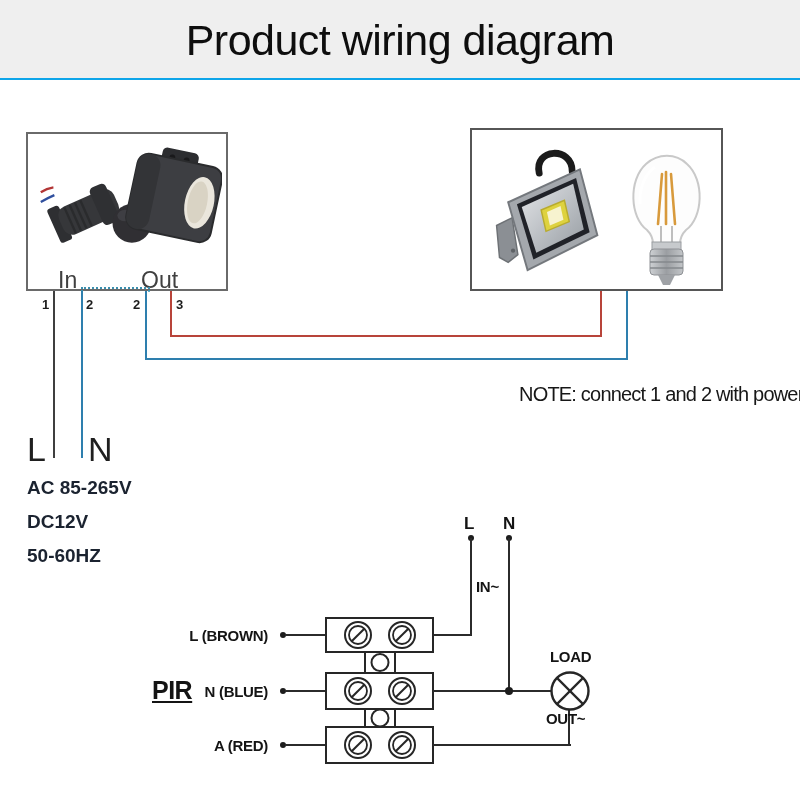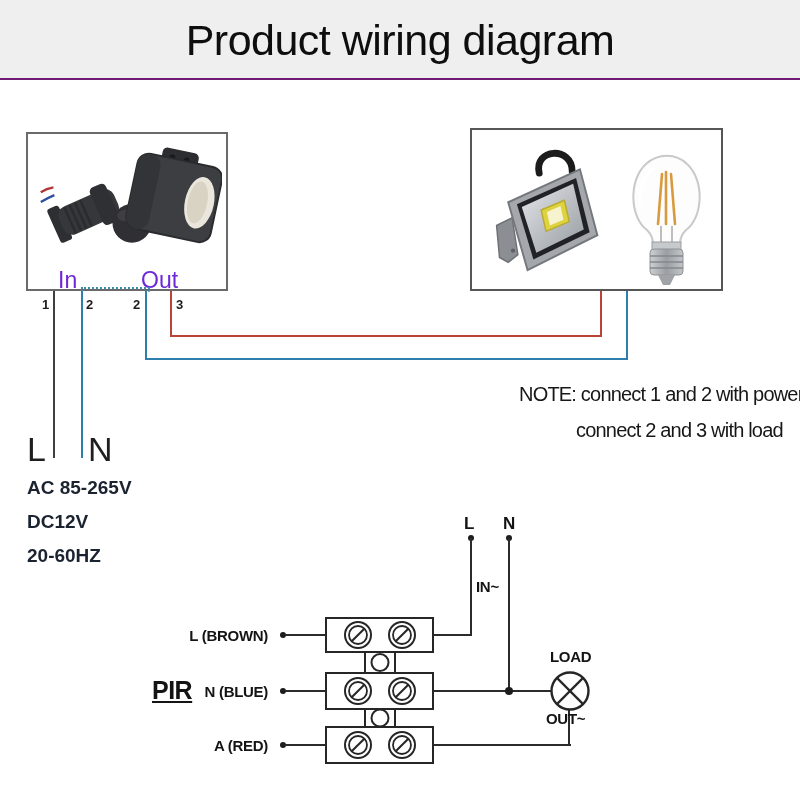--- a/index.html
+++ b/index.html
@@ -1,33 +1,33 @@
 <!DOCTYPE html>
 <html><head>
 <meta charset="utf-8">
 <style>
   html,body{margin:0;padding:0;background:#fff;}
   #page{position:relative;width:800px;height:800px;background:#ffffff;overflow:hidden;
         font-family:"Liberation Sans",sans-serif;color:#161616;}
   .abs{position:absolute;}
   
-  .titlebar{left:0;top:0;width:800px;height:78px;background:#efefef;border-bottom:2px solid #701a75;text-align:center;}
+  .titlebar{left:0;top:0;width:800px;height:78px;background:#efefef;border-bottom:2px solid #0ea5e9;text-align:center;}
   .title{font-size:43px;line-height:80px;color:#0e0e0e;letter-spacing:-0.5px;}
   
   .pbox{background:#fff;border:2px solid #6a6a6a;box-sizing:border-box;}
   .pbox.dark{border-color:#565656;}
   
   .hline,.vline{position:absolute;}
   .blk{background:#2b2b2b;}
   .wire-black{background:#3f3f3f;}
   .wire-blue{background:#2e7fae;}
   .wire-red{background:#b8443a;}
   .dot{position:absolute;background:#1d1d1d;border-radius:50%;}
   
-  .inout{font-size:23px;color:#6d28d9;}
+  .inout{font-size:23px;color:#404040;}
   .tnum{font-size:13px;font-weight:bold;color:#1c1c1c;}
   .note-line{font-size:20px;letter-spacing:-0.8px;color:#171717;white-space:nowrap;}
   .bigLN{font-size:34px;font-weight:400;color:#1f1f1f;}
   .spec{font-size:19px;font-weight:bold;color:#1b2330;letter-spacing:0;}
   .wlabel{font-size:15px;font-weight:bold;color:#141414;letter-spacing:-0.3px;white-space:nowrap;}
   .row-label{width:120px;text-align:right;}
   .smallLN{font-size:17px;font-weight:bold;color:#141414;}
   .pir{font-size:25px;font-weight:bold;letter-spacing:-0.5px;color:#141414;text-decoration:underline;}
   .dotted-h{border-top:2px dotted #3a8fae;}
   .dotted-v{border-left:2px dotted #3a8fae;}
@@ -122,27 +122,26 @@
   <div class="vline wire-black" style="left:53px;top:291px;width:2px;height:167px;"></div>
   <div class="vline wire-blue" style="left:81px;top:291px;width:2px;height:167px;"></div>
   <div class="vline wire-blue" style="left:145px;top:291px;width:2px;height:69px;"></div>
   <div class="hline wire-blue" style="left:145px;top:358px;width:483px;height:2px;"></div>
   <div class="vline wire-blue" style="left:626px;top:291px;width:2px;height:69px;"></div>
   <div class="vline wire-red" style="left:170px;top:291px;width:2px;height:46px;"></div>
   <div class="hline wire-red" style="left:170px;top:335px;width:432px;height:2px;"></div>
   <div class="vline wire-red" style="left:600px;top:291px;width:2px;height:46px;"></div>
 
   <span class="abs note-line" style="left:519px;top:383px;">NOTE: connect 1 and 2 with power</span>
-  <span class="abs note-line" style="left:576px;top:419px;">connect 2 and 3 with load</span>
 
   <span class="abs bigLN" style="left:27px;top:430px;">L</span>
   <span class="abs bigLN" style="left:88px;top:430px;">N</span>
   <span class="abs spec" style="left:27px;top:477px;text-align:right;">AC 85-265V</span>
   <span class="abs spec" style="left:27px;top:511px;">DC12V</span>
-  <span class="abs spec" style="left:27px;top:545px;">20-60HZ</span>
+  <span class="abs spec" style="left:27px;top:545px;">50-60HZ</span>
 
   <span class="abs smallLN" style="left:464px;top:514px;">L</span>
   <span class="abs smallLN" style="left:503px;top:514px;">N</span>
   <div class="dot" style="left:468px;top:535px;width:6px;height:6px;"></div>
   <div class="dot" style="left:506px;top:535px;width:6px;height:6px;"></div>
   <span class="abs wlabel" style="left:476px;top:565px;margin-top:13px;">IN~</span>
 
   <div class="vline blk" style="left:470px;top:538px;width:2px;height:98px;"></div>
   <div class="hline blk" style="left:433px;top:634px;width:39px;height:2px;"></div>
   <div class="vline blk" style="left:508px;top:538px;width:2px;height:154px;"></div>

